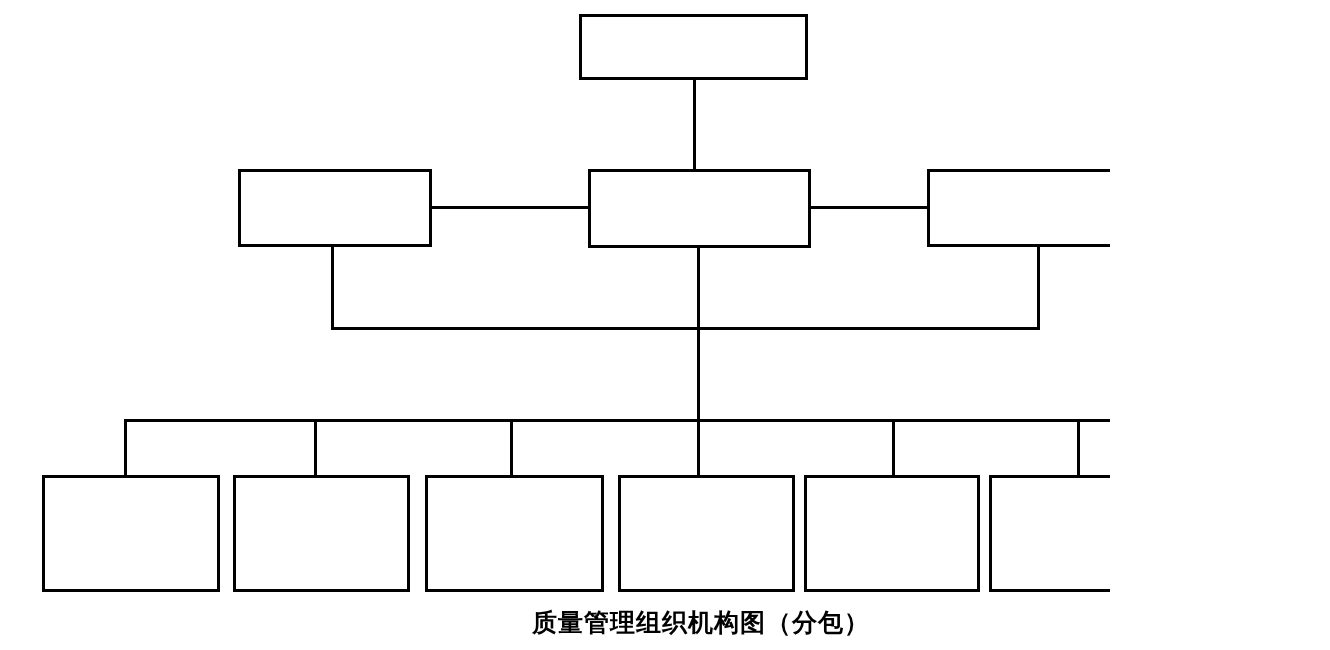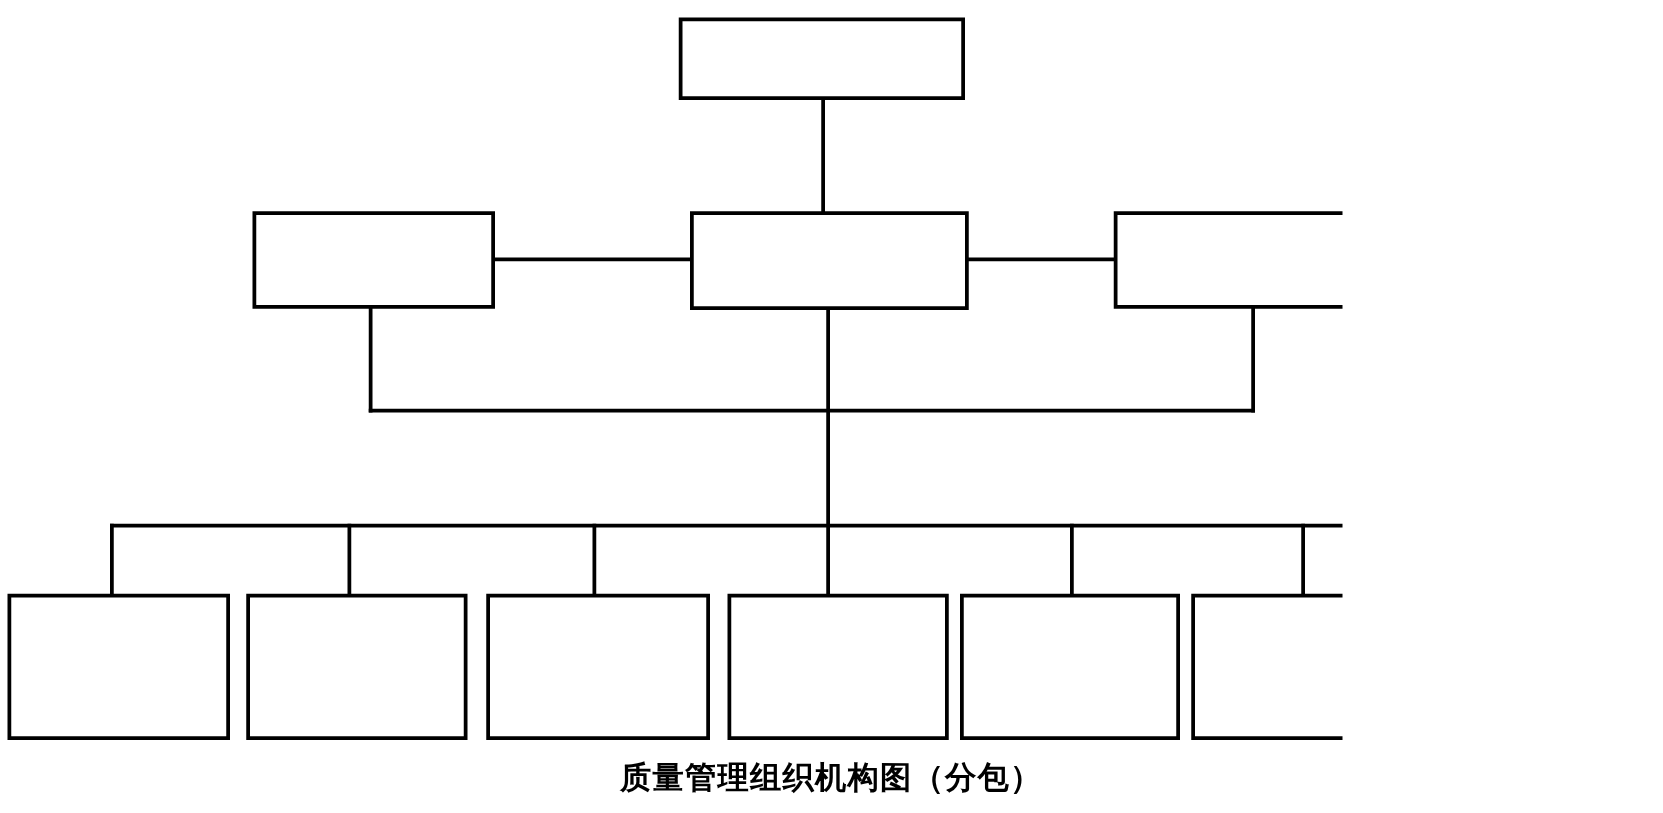--- a/index.html
+++ b/index.html
@@ -7,20 +7,21 @@
     padding: 0;
     background: #ffffff;
   }
   .canvas {
     position: relative;
     width: 1074px;
     height: 650px;
     background: #ffffff;
     font-family: "Liberation Serif", "DejaVu Serif", serif;
     overflow: hidden;
+    margin-left: 36px;
   }
   .node {
     position: absolute;
     box-sizing: border-box;
     border: 3px solid #000000;
     background: #ffffff;
   }
   .line {
     position: absolute;
     background: #000000;

